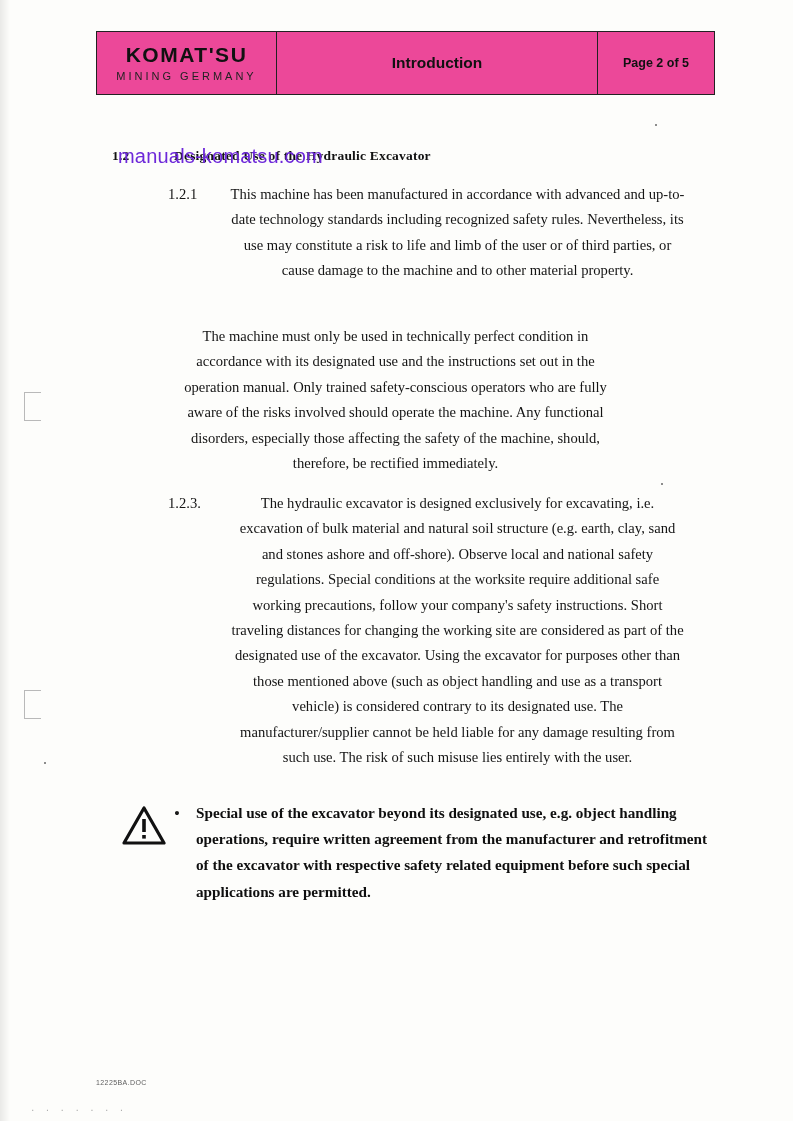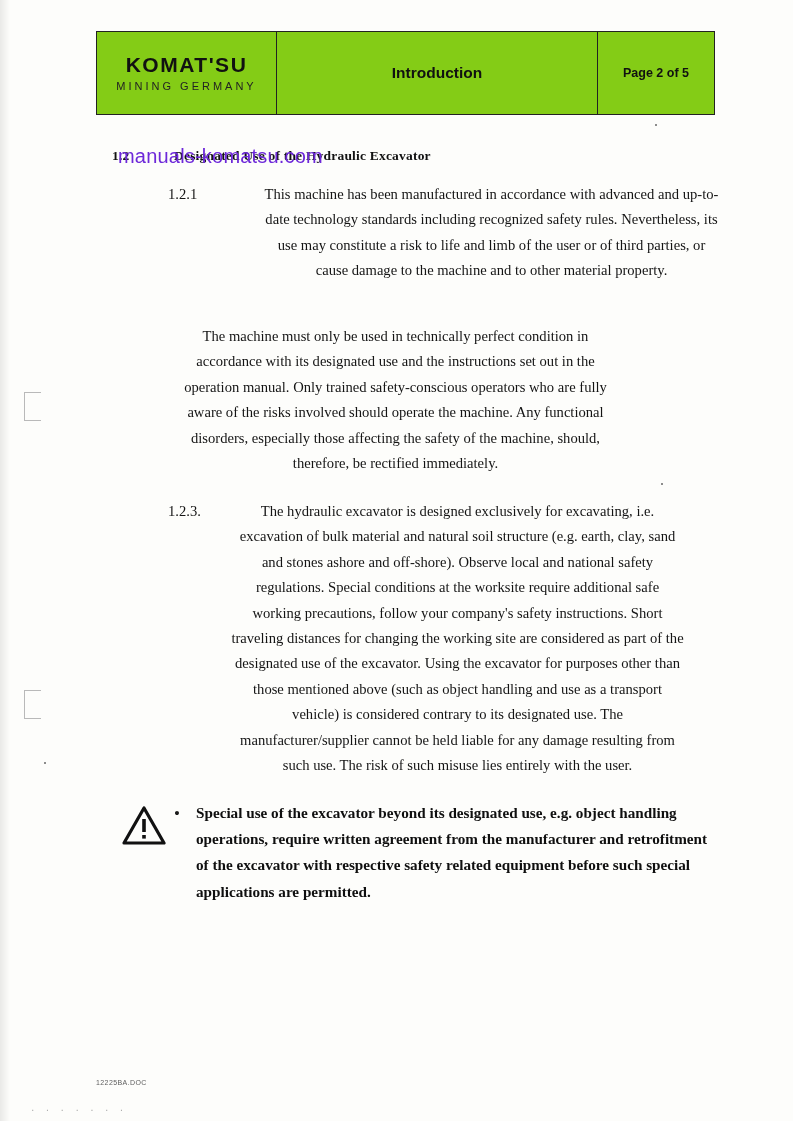--- a/index.html
+++ b/index.html
@@ -20,25 +20,25 @@
     inset: 0;
     background: #fdfdfb;
   }
 
   
   .header {
     position: absolute;
     left: 96px;
     top: 31px;
     width: 619px;
-    height: 84px;
+    height: 64px;
     border: 1.4px solid #222;
     box-sizing: border-box;
     display: flex;
-    background: #84cc16;
+    background: #ec4899;
   }
   .header-cell {
     box-sizing: border-box;
     display: flex;
     flex-direction: column;
     align-items: center;
     justify-content: center;
   }
   .hc-logo {
     width: 180px;
@@ -116,23 +116,23 @@
   }
   .para .pnum {
     width: 62px;
     flex: 0 0 62px;
     text-align: left;
   }
   .para .ptext {
     width: 455px;
     text-align: center;
   }
-  .p1 { left: 168px; top: 182px; gap: 34px; }
+  .p1 { left: 168px; top: 182px; }
   .p2 { left: 168px; top: 324px; }
-  .p3 { left: 168px; top: 491px; margin-top: 8px; }
+  .p3 { left: 168px; top: 491px; }
 
   
   .warn {
     position: absolute;
     left: 122px;
     top: 800px;
     width: 600px;
     display: flex;
     align-items: flex-start;
   }

